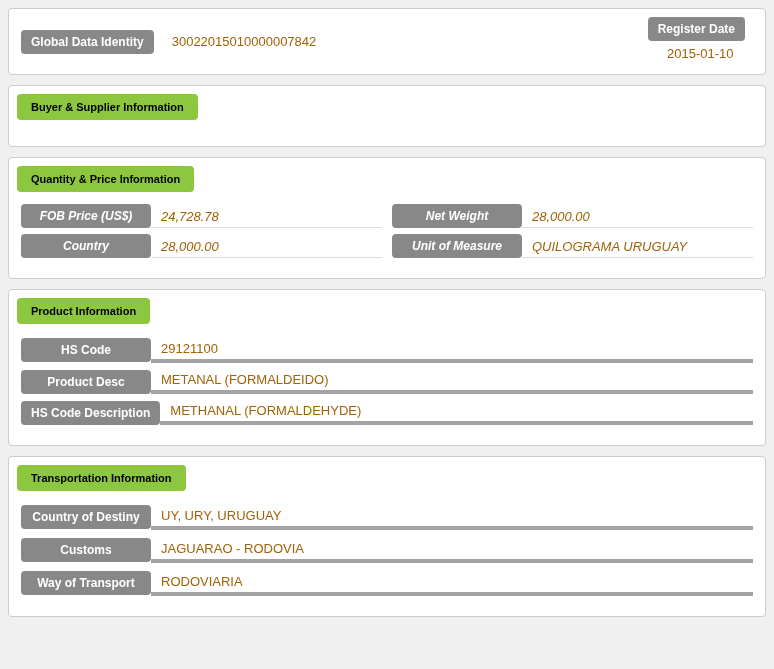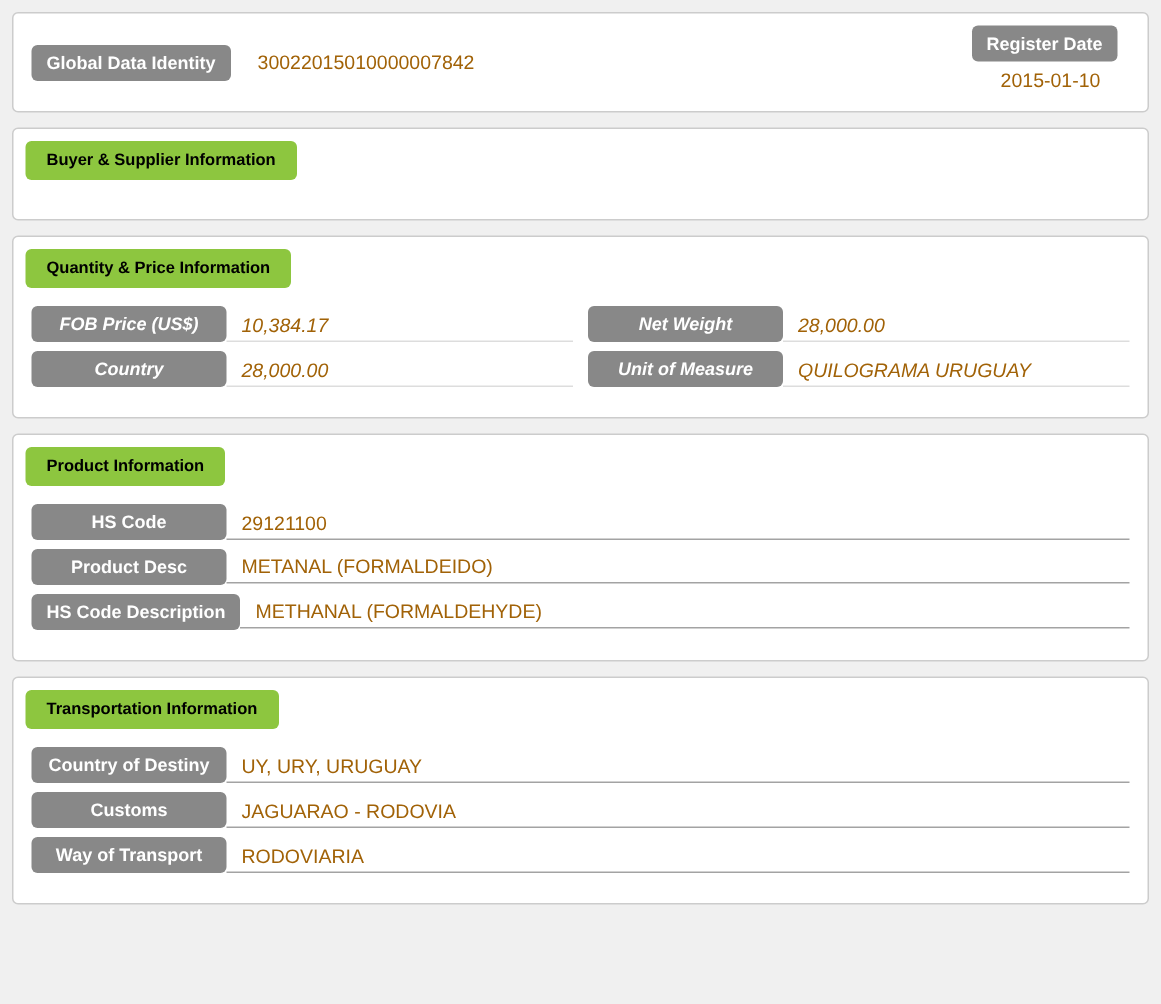--- a/index.html
+++ b/index.html
@@ -71,21 +71,21 @@
       display: flex;
       align-items: center;
       margin-bottom: 6px;
     }
     .row .field-label {
       min-width: 130px;
       text-align: center;
     }
     .row .field-value {
       flex: 1;
-      border-bottom: 1px solid #a3a3a3;
+      border-bottom: 4px solid #a3a3a3;
       padding-bottom: 3px;
     }
     .row-pair {
       display: flex;
       align-items: center;
       margin-bottom: 6px;
       font-style: italic;
     }
     .row-pair .half {
       display: flex;
@@ -128,21 +128,21 @@
     <span class="section-header">Buyer &amp; Supplier Information</span>
     <div class="section-body"></div>
   </div>
 
   <div class="section-card">
     <span class="section-header">Quantity &amp; Price Information</span>
     <div class="section-body">
       <div class="row-pair">
         <div class="half">
           <span class="field-label">FOB Price (US$)</span>
-          <span class="field-value">10,384.17</span>
+          <span class="field-value">24,728.78</span>
         </div>
         <div class="half">
           <span class="field-label">Net Weight</span>
           <span class="field-value">28,000.00</span>
         </div>
       </div>
       <div class="row-pair">
         <div class="half">
           <span class="field-label">Country</span>
           <span class="field-value">28,000.00</span>

